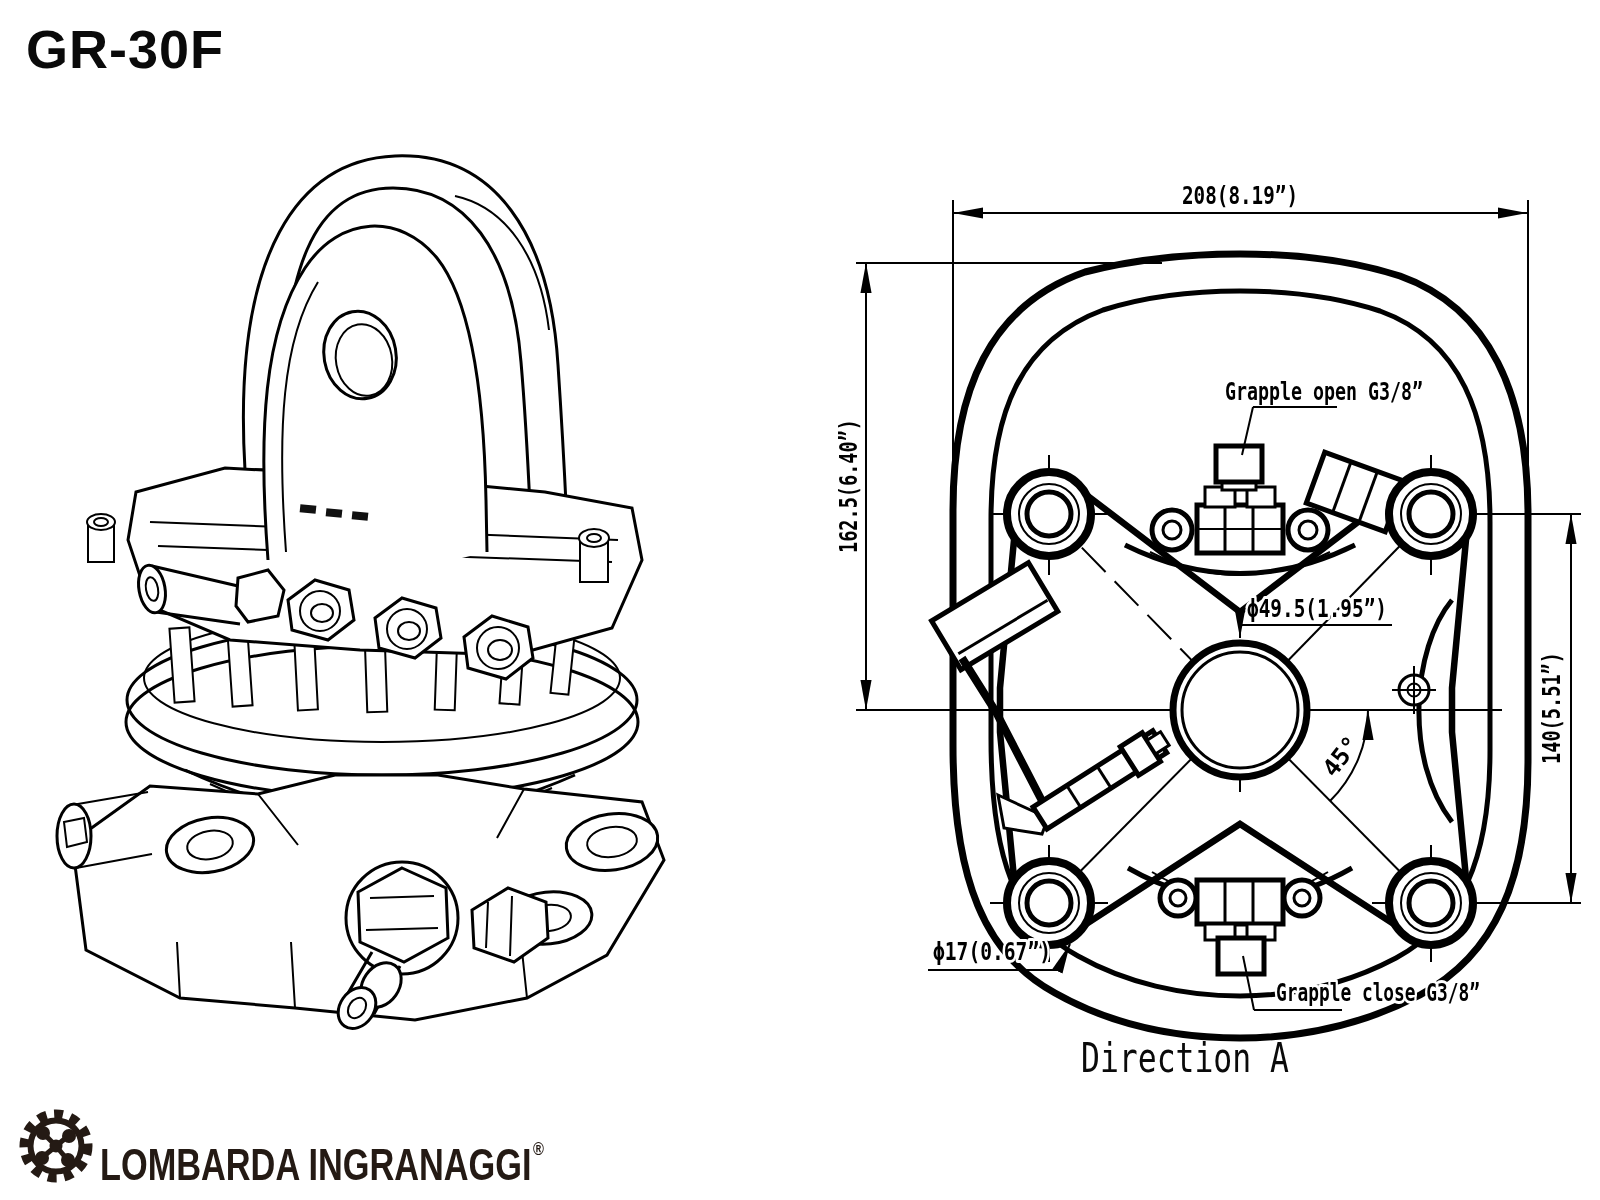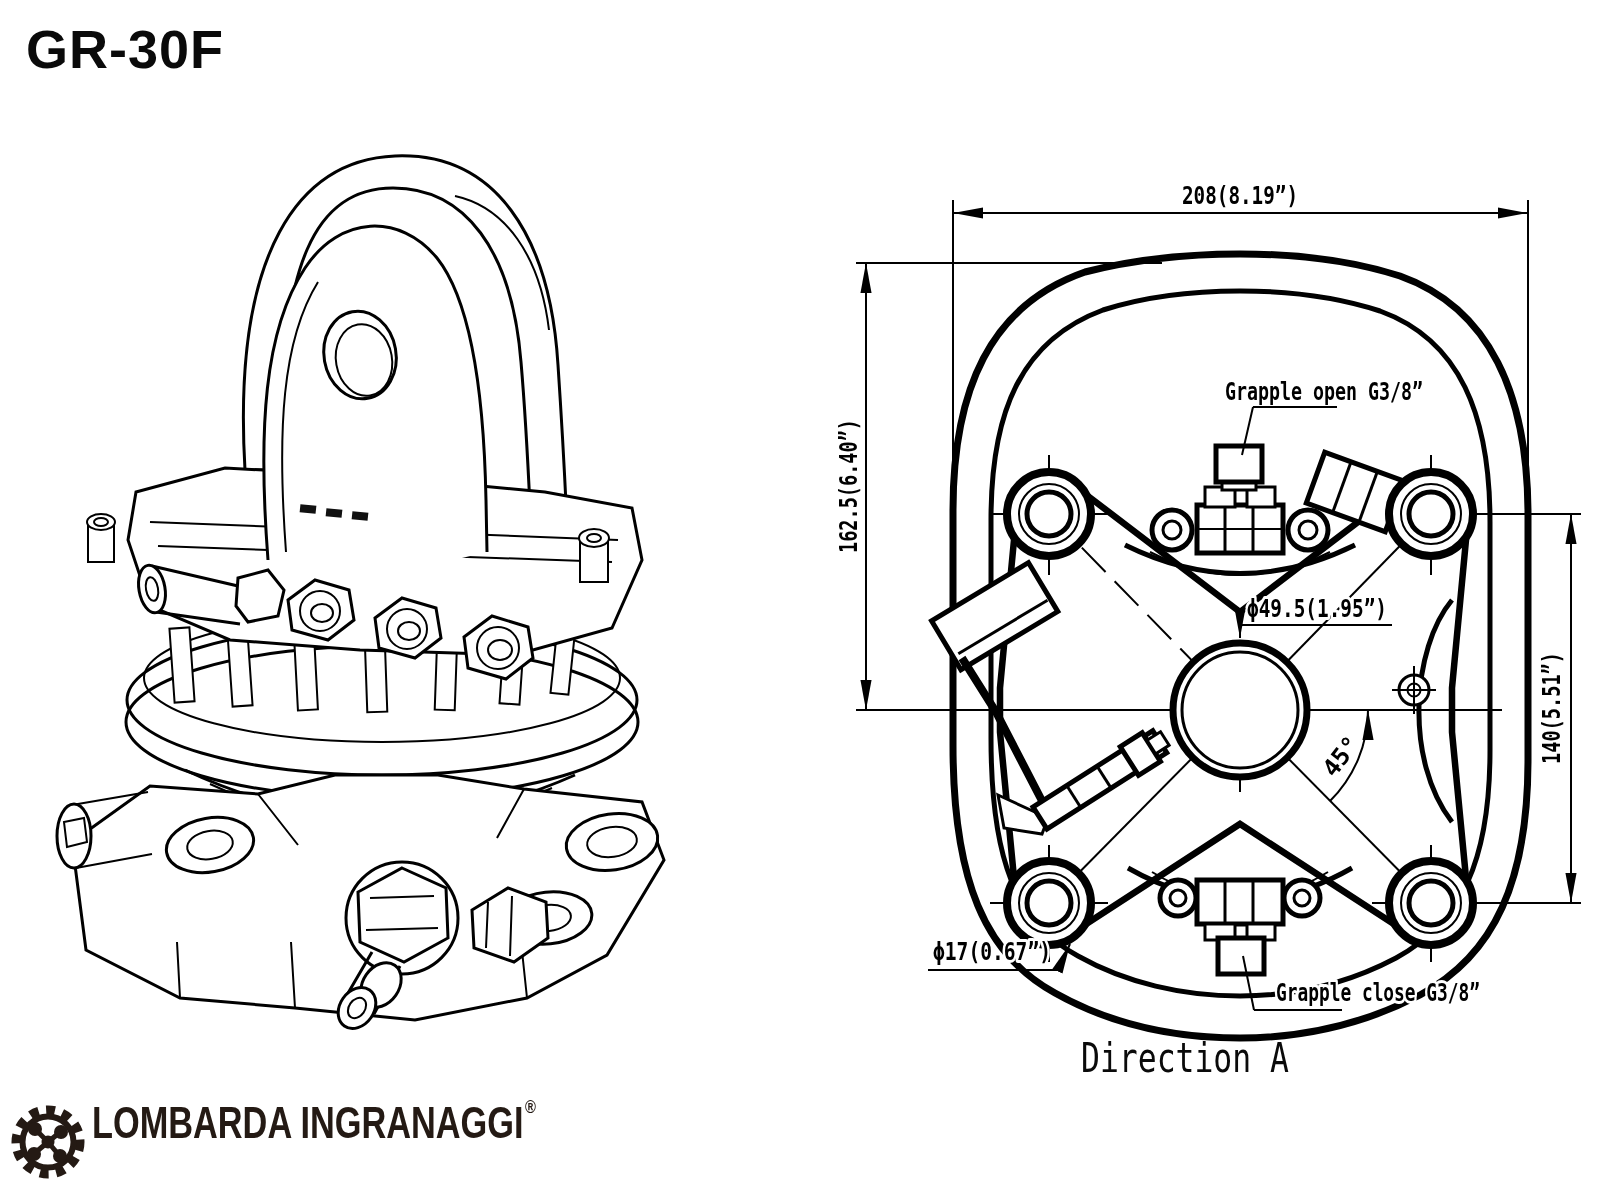--- a/index.html
+++ b/index.html
@@ -13,21 +13,21 @@
   .m{stroke:#000;stroke-width:3;fill:none;}
   .k{stroke:#000;stroke-width:5;fill:none;}
   .h{stroke:#000;stroke-width:7;fill:none;}
   .f8{stroke:#000;stroke-width:8;fill:none;}
   .fw{fill:#ffffff;}
   .dash{stroke-dasharray:34 13;}
   .dim-text{font:bold 24px "DejaVu Sans Mono",monospace;fill:#000;
             paint-order:stroke;stroke:#fff;stroke-width:6px;stroke-linejoin:round;}
   .cap-text{font:400 40px "DejaVu Sans Mono",monospace;fill:#0a0a0a;}
   
-  .brand{position:absolute;left:4px;top:1098px;display:flex;align-items:flex-start;height:92px;}
+  .brand{position:absolute;left:12px;top:1098px;display:flex;align-items:flex-end;height:92px;}
   .brand-text{font-weight:bold;font-size:44px;color:#241a14;letter-spacing:0;
               transform:scaleX(0.78);transform-origin:left center;white-space:nowrap;
               font-family:"Liberation Sans",sans-serif;display:flex;align-items:flex-start;}
   .brand-text .rmark{font-size:19px;font-weight:bold;margin-left:2px;margin-top:-2px;}
 </style>
 </head>
 <body>
 
 <div class="canvas">
 

